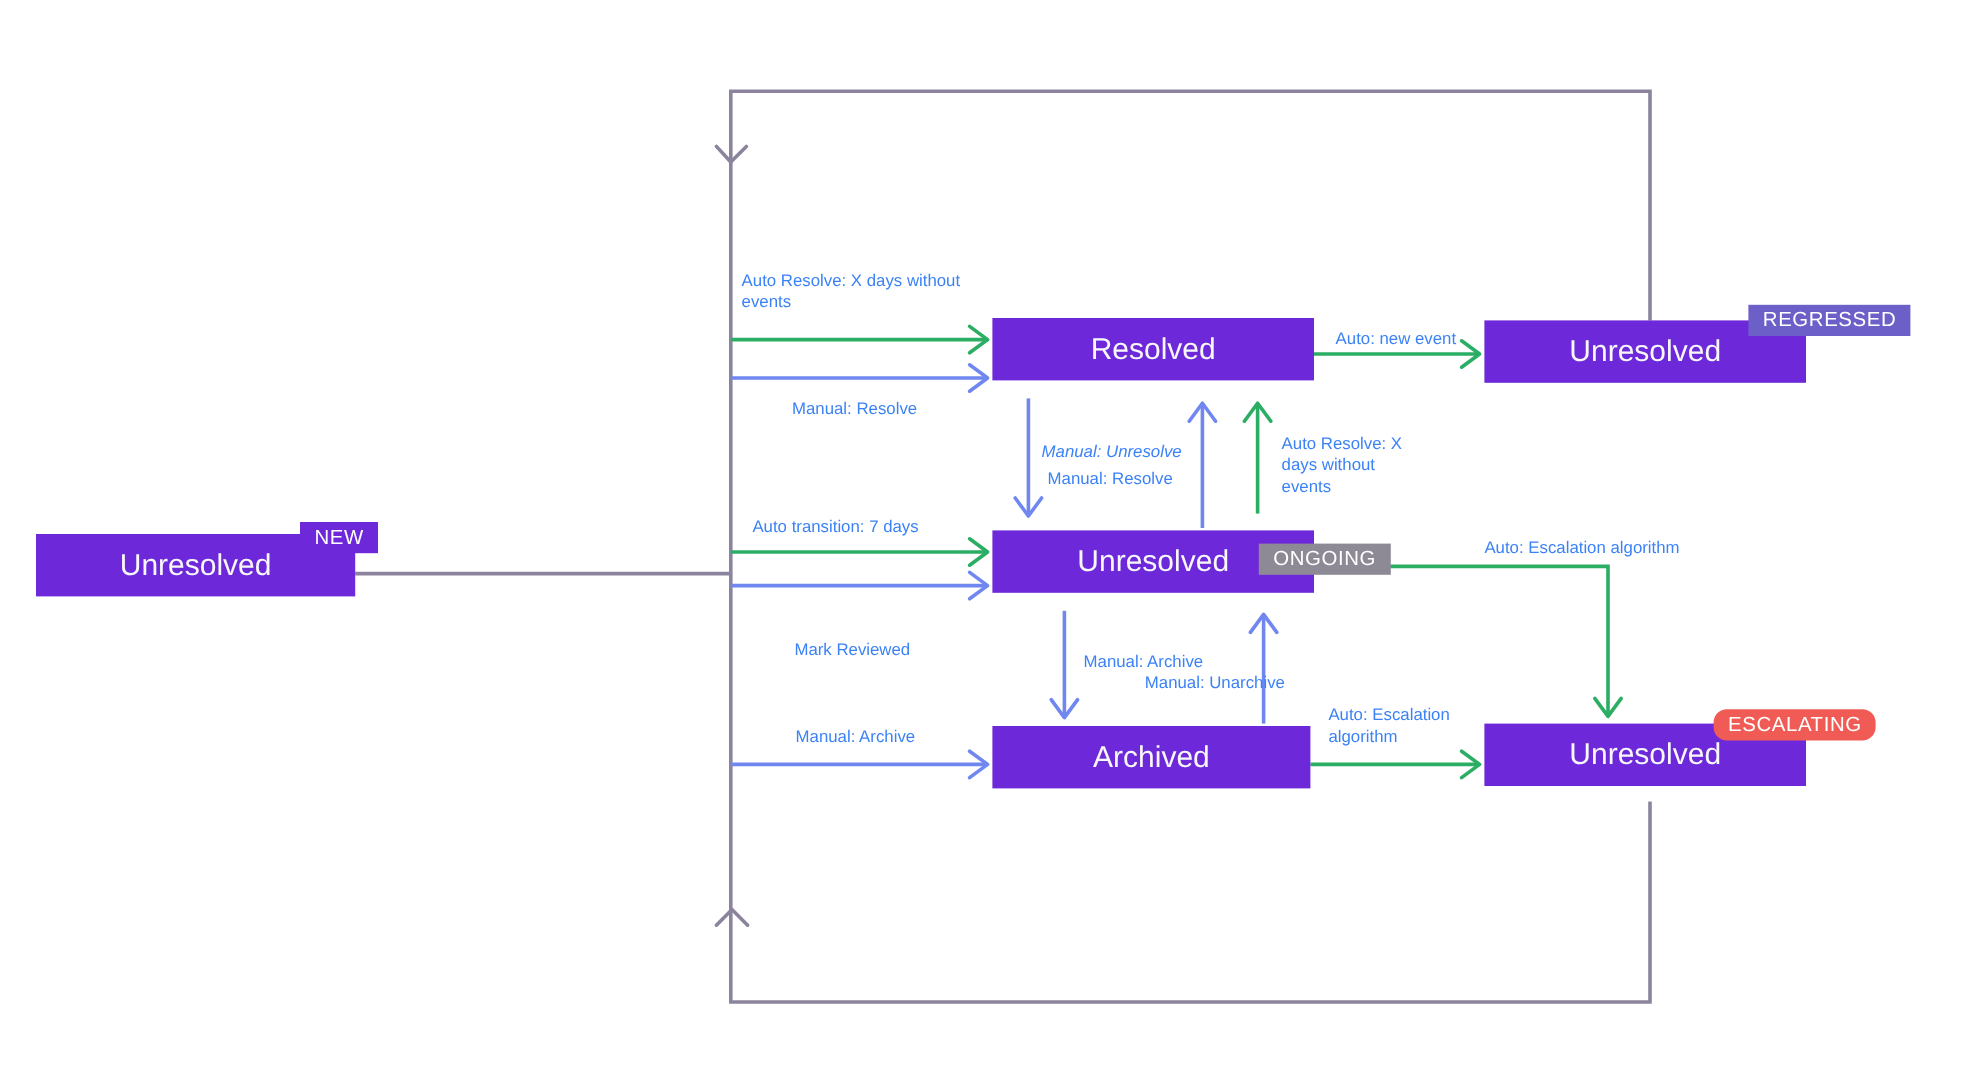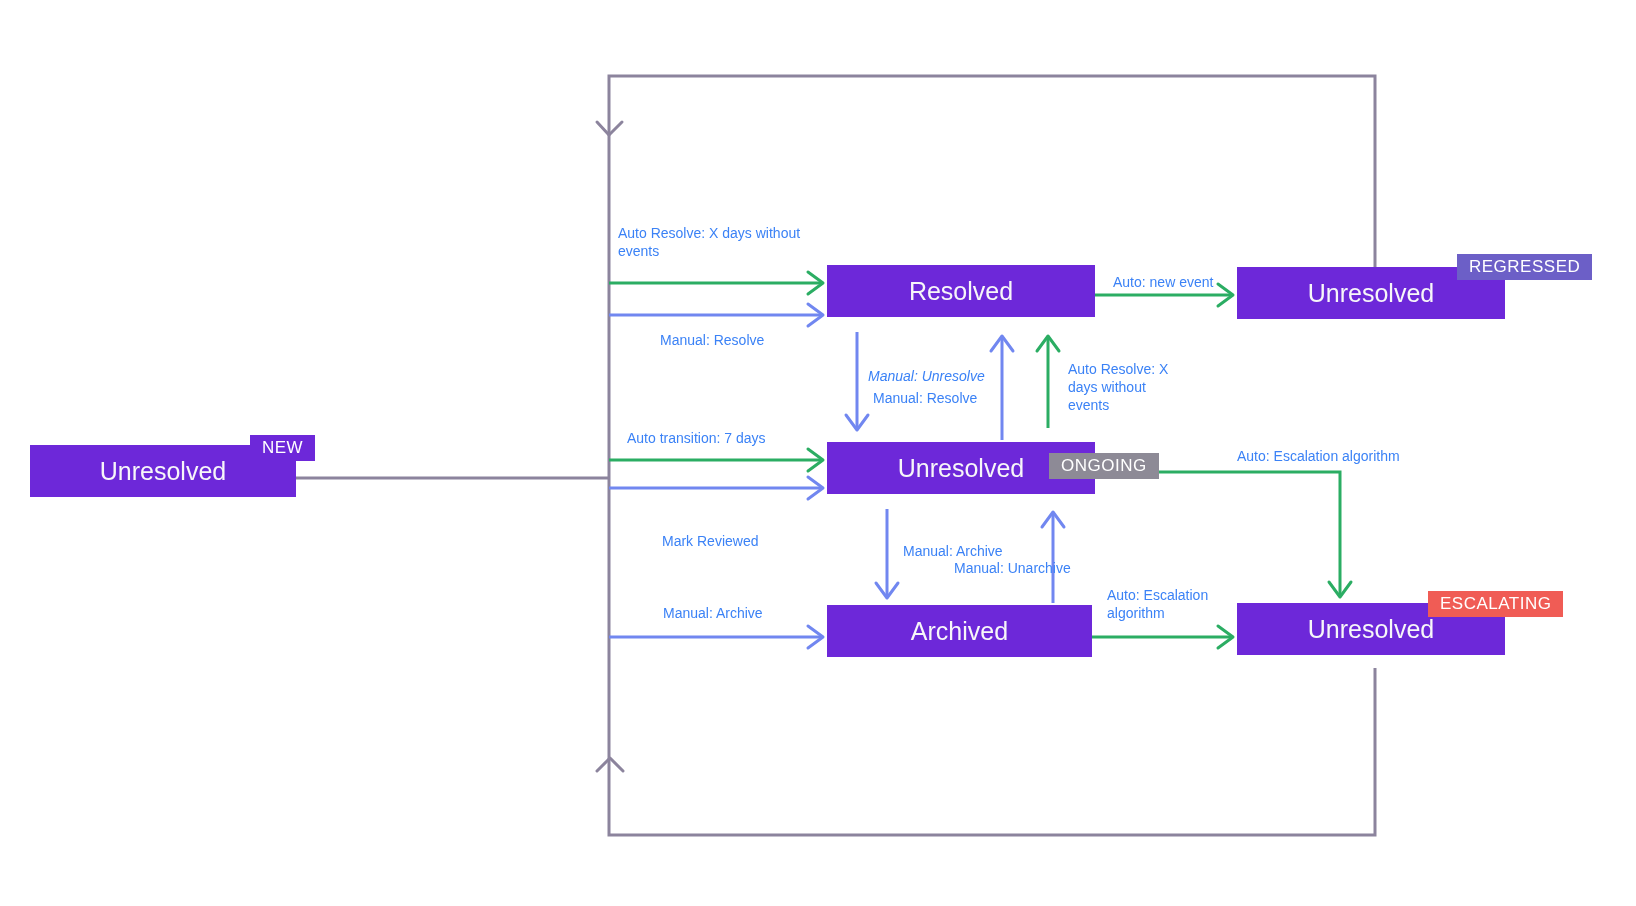--- a/index.html
+++ b/index.html
@@ -7,21 +7,21 @@
          font-family:"Liberation Sans","DejaVu Sans",sans-serif;}
   .wires{position:absolute;left:0;top:0;width:1636px;height:906px;z-index:1;}
   .wire{fill:none;stroke-width:3px;}
   .node{position:absolute;height:52px;background:#6d28d9;color:#F7F6F9;display:flex;
         align-items:center;justify-content:center;font-size:25px;z-index:2;}
   .badge{position:absolute;height:26px;line-height:26px;padding:0 12px;color:#FFFFFF;
          font-size:17px;letter-spacing:.5px;white-space:nowrap;z-index:4;}
   .badge-new{background:#6d28d9;}
   .badge-ongoing{background:#8D8A96;margin-top:24px;}
   .badge-regressed{background:#6C5FC7;}
-  .badge-escalating{background:#F05C55;}
+  .badge-escalating{background:#F05C55;border-radius:11px;}
   .elabel{position:absolute;font-size:14px;line-height:18px;color:#3b82f6;
           white-space:nowrap;z-index:3;}
   .elabel.wrap{white-space:normal;}
 </style>
 </head>
 <body>
 
 <div class="stage">
 
   <svg class="wires" viewBox="0 0 1636 906">

